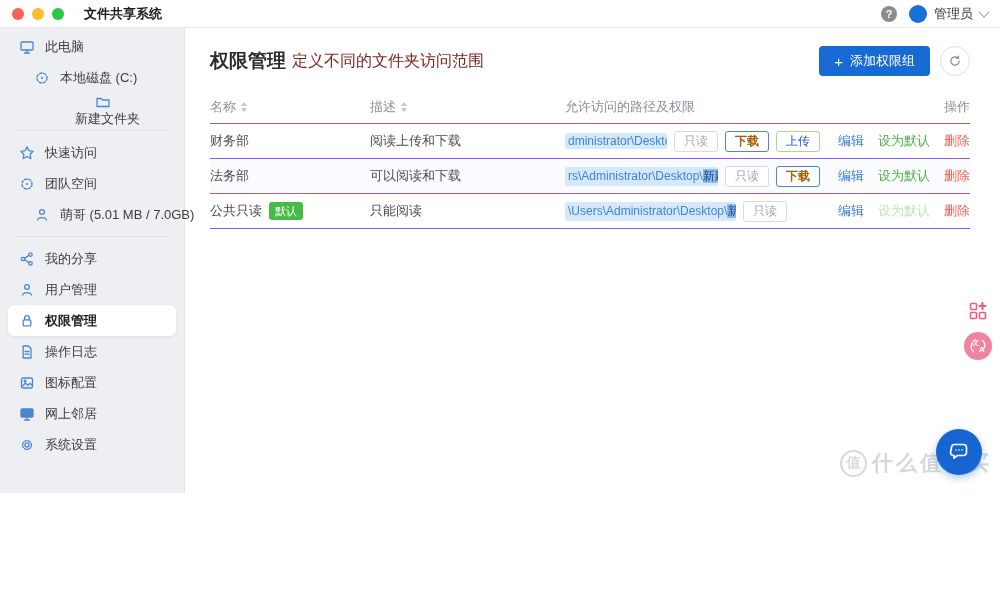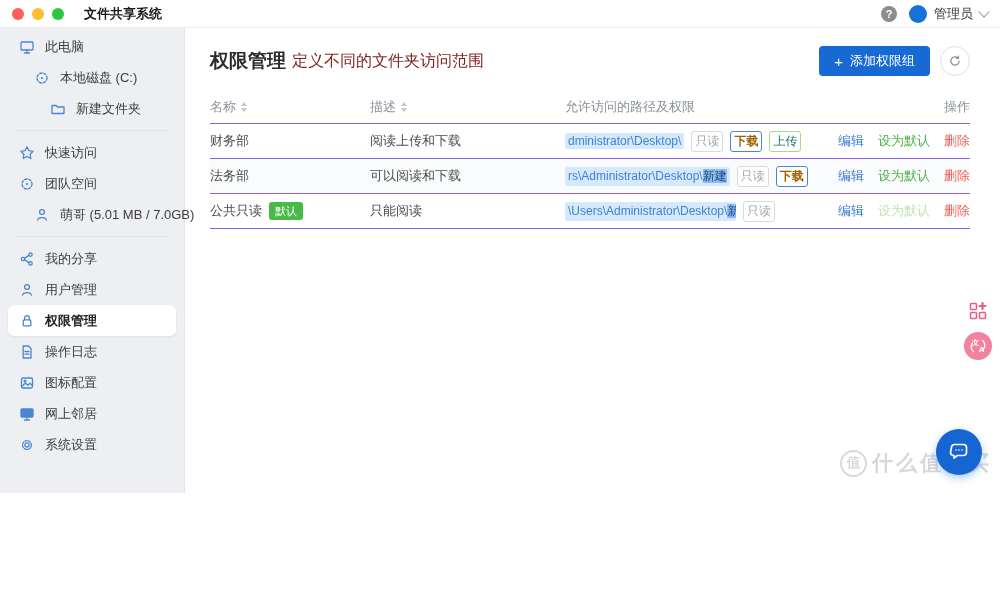--- a/index.html
+++ b/index.html
@@ -25,21 +25,21 @@
   .body{display:flex;height:566px;}
 
   
   .sidebar{width:185px;background:#edeff3;border-right:1px solid #e2e4e9;display:flex;flex-direction:column;
            padding-top:0;box-sizing:border-box;flex-shrink:0;}
   .sgroup{padding:3px 0;}
   .sdivider{height:1px;background:#dfe2e7;margin:3px 14px;}
   .side-item{display:flex;align-items:center;height:31px;padding:0 10px;margin:0 8px;border-radius:6px;
              font-size:13px;color:#3c3c3c;cursor:pointer;white-space:nowrap;}
   .side-item.ind-1{padding-left:25px;}
-  .side-item.ind-2{padding-left:41px;}
+  .side-item.ind-2{padding-left:41px;flex-direction:column;}
   .side-item.selected{background:#fff;box-shadow:0 1px 3px rgba(0,0,0,.07);font-weight:bold;color:#222;}
   .sicon{width:17px;height:17px;margin-right:10px;display:flex;align-items:center;justify-content:center;flex-shrink:0;}
   .sicon svg{stroke:#4a86d0;fill:none;stroke-width:1.3;stroke-linecap:round;stroke-linejoin:round;}
   .sfooter{margin-top:auto;border-top:1px solid #dfe2e7;height:35px;display:flex;align-items:center;
            padding:0 18px;font-size:16px;color:#555;gap:11px;cursor:pointer;}
   .sfooter svg{stroke:#666;fill:none;stroke-width:1.4;stroke-linecap:round;}
 
   
   .main{flex:1;padding:0 30px 0 25px;box-sizing:border-box;min-width:0;}
   .main-header{display:flex;align-items:center;margin-top:18px;}
@@ -63,24 +63,24 @@
   .col-path{flex:1;display:flex;align-items:center;min-width:0;}
   .col-actions{flex:0 0 150px;display:flex;justify-content:flex-end;gap:14px;white-space:nowrap;}
   .sortable{display:flex;align-items:center;cursor:pointer;}
   .caret{display:inline-flex;flex-direction:column;gap:2px;margin-left:5px;}
   .caret i{width:0;height:0;border-left:3.5px solid transparent;border-right:3.5px solid transparent;}
   .caret .up{border-bottom:4px solid #c3c7ce;}
   .caret .down{border-top:4px solid #c3c7ce;}
   .path-chip{background:#d6e9fc;color:#3f83d6;font-size:12px;padding:1px 3px;border-radius:2px;white-space:nowrap;
              overflow:hidden;max-width:165px;}
   .path-hl{background:#8fbcec;color:#17477f;}
-  .tag{border:1px solid;border-radius:3px;font-size:12px;padding:1px 3px;margin-left:7px;background:#fff;white-space:nowrap;}
+  .tag{border:1px solid;border-radius:3px;font-size:12px;padding:1px 9px;margin-left:7px;background:#fff;white-space:nowrap;}
   .tag.readonly{border-color:#d8dadd;color:#9ca1a8;}
   .tag.download{border-color:#4a86d8;color:#a16207;font-weight:bold;}
-  .tag.upload{border-color:#aed789;color:#0f766e;}
+  .tag.upload{border-color:#aed789;color:#1d4ed8;}
   .link{cursor:pointer;}
   .link.edit{color:#3579d5;}
   .link.default{color:#4db04a;}
   .link.delete{color:#f25e55;}
   .link.disabled{color:#bfe3b4;cursor:default;}
   .badge{background:#47ba47;color:#fff;font-size:11px;padding:1.5px 6px;border-radius:3px;margin-left:7px;white-space:nowrap;}
 
   
   .float-icons{position:absolute;right:8px;top:301px;display:flex;flex-direction:column;align-items:center;gap:11px;z-index:4;}
   .grid-icon{cursor:pointer;display:flex;}

